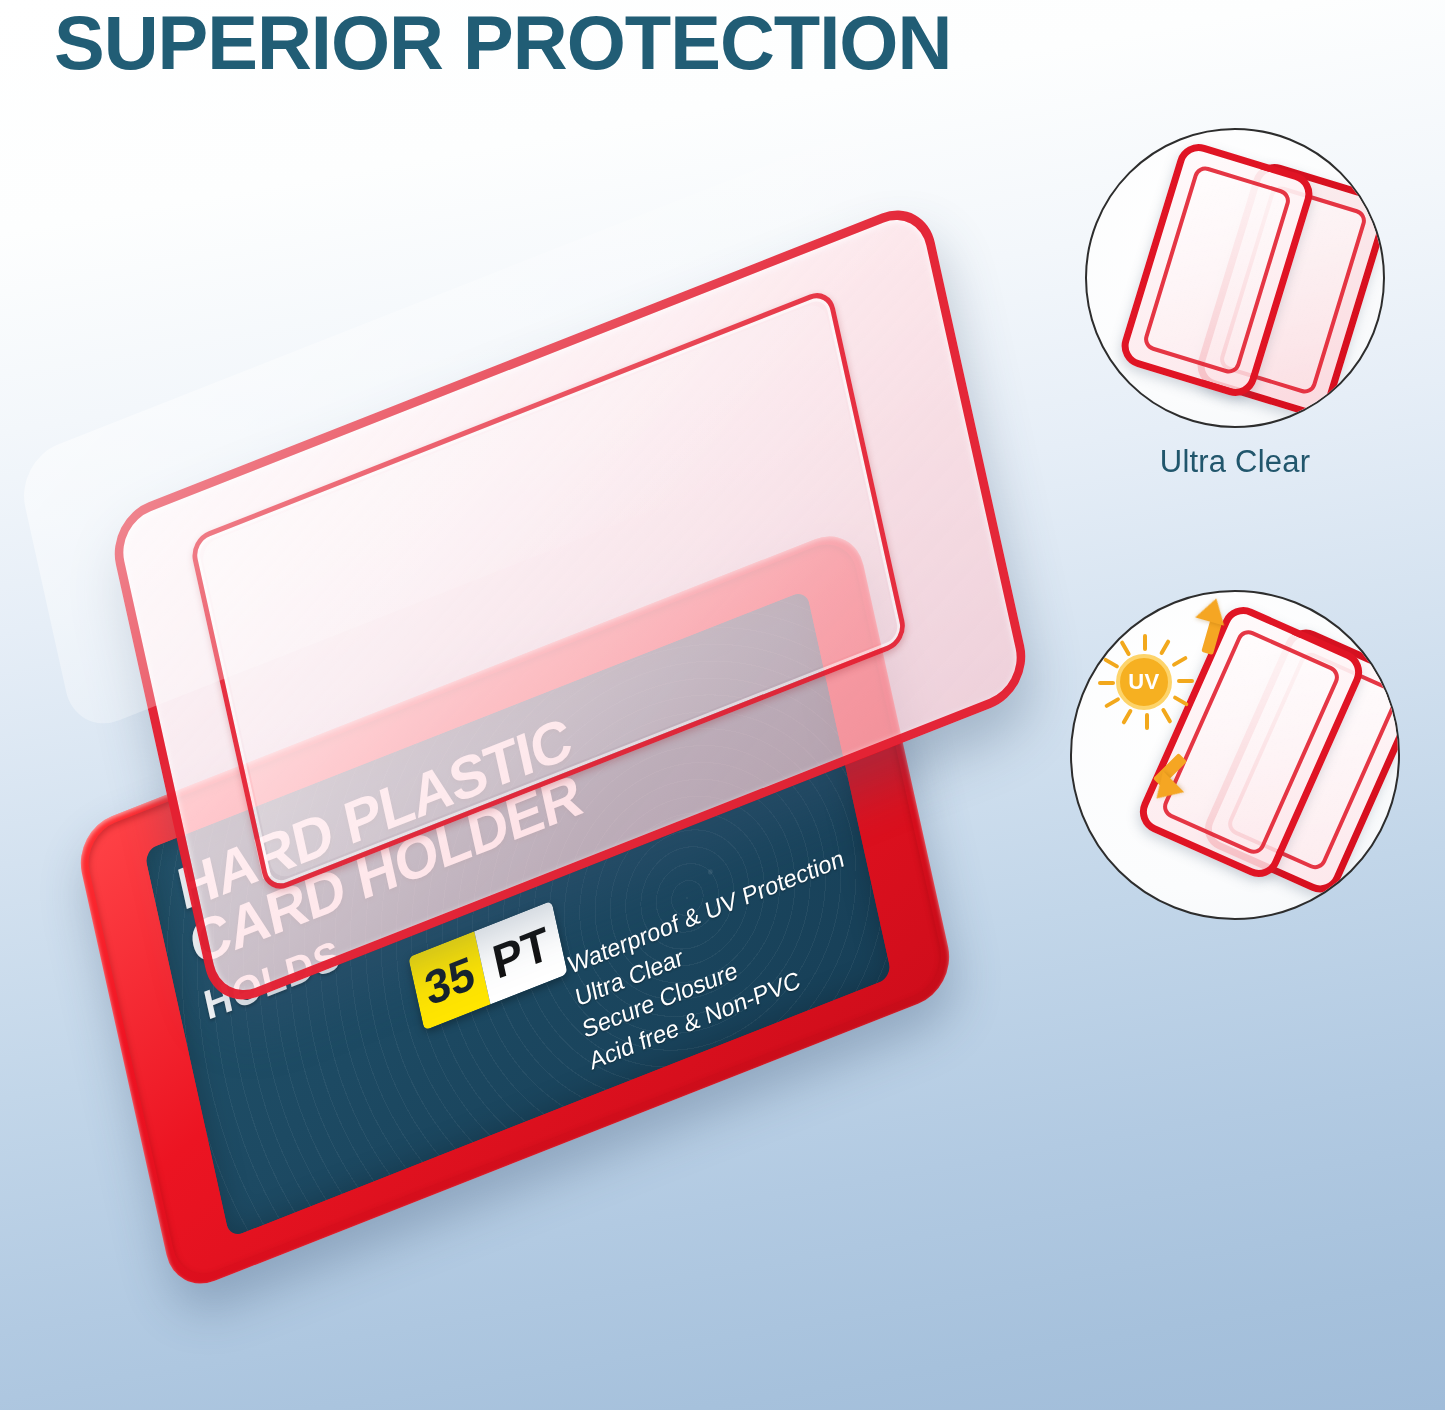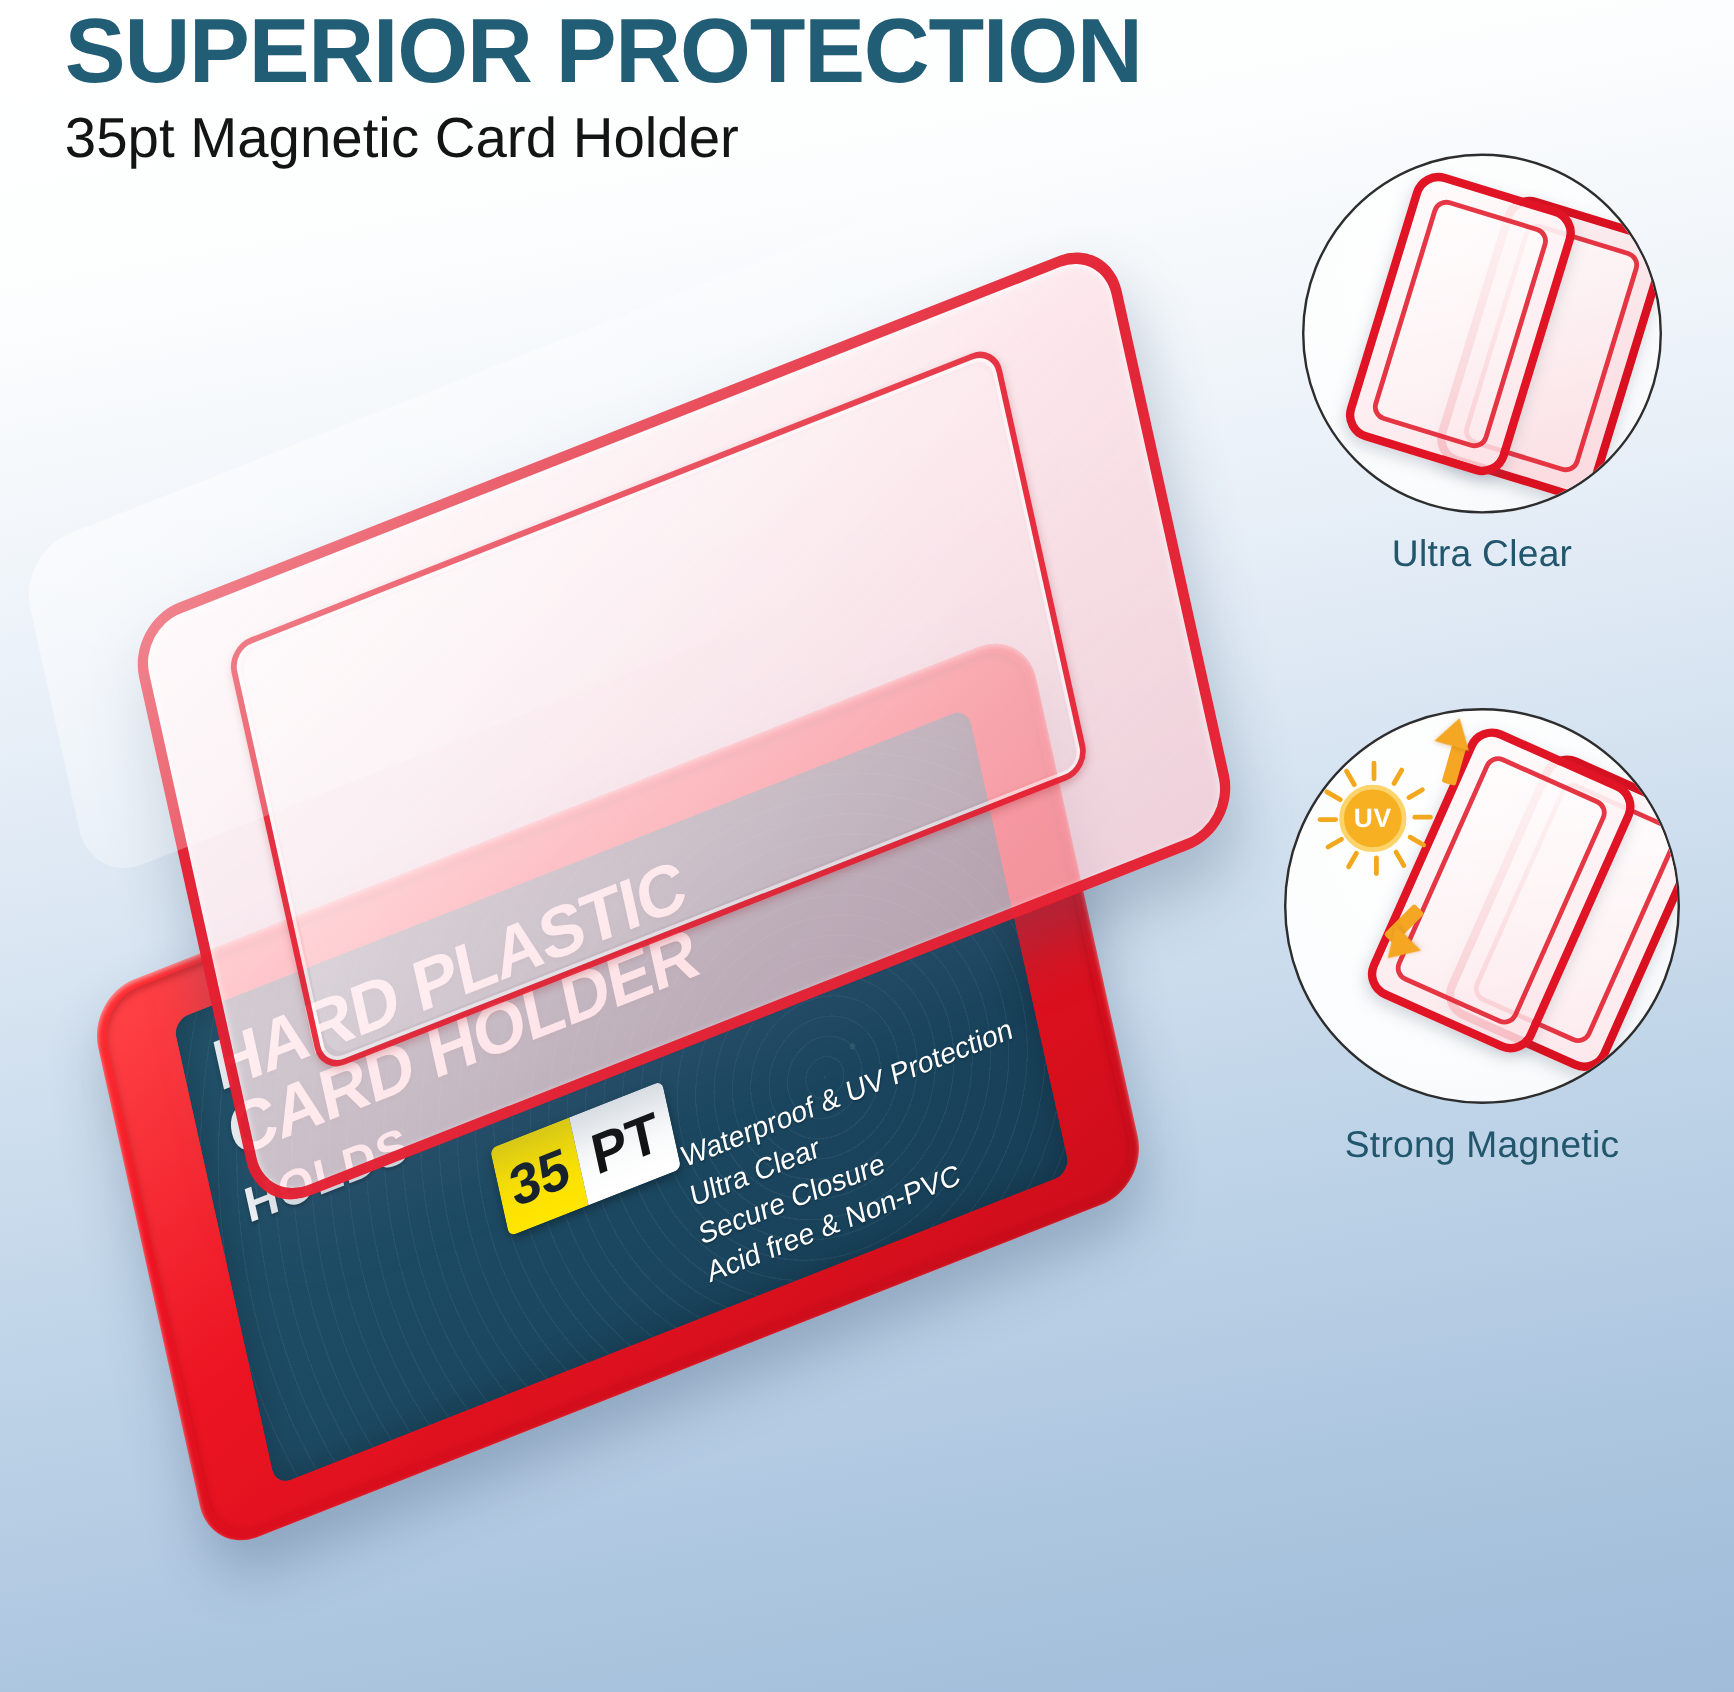--- a/index.html
+++ b/index.html
@@ -232,21 +232,20 @@
   .corner-notch {
     position:absolute; left:14px; top:188px;
     width:96px; height:9px; background:#a40c16; border-radius:2px;
   }
 </style>
 </head>
 <body>
 
 <div class="header">
   <div class="title-main">SUPERIOR PROTECTION</div>
-  <div class="title-sub">35pt Magnetic Card Holder</div>
 </div>
 
 <div class="product-stage">
 
   <div class="holder-back"></div>
 
   <div class="insert-card">
     <div class="insert-inner">
       <div class="card-head">HARD PLASTIC</div>
       <div class="card-head">CARD HOLDER</div>
@@ -308,16 +307,15 @@
           <div class="ray" style="transform:rotate(180deg)"></div>
           <div class="ray" style="transform:rotate(210deg)"></div>
           <div class="ray" style="transform:rotate(240deg)"></div>
           <div class="ray" style="transform:rotate(270deg)"></div>
           <div class="ray" style="transform:rotate(300deg)"></div>
           <div class="ray" style="transform:rotate(330deg)"></div>
           <div class="uv-core">UV</div>
         </div>
       </div>
     </div>
-    <div class="callout-label">Strong Magnetic</div>
   </div>
 
 </div>
 
 </body></html>

